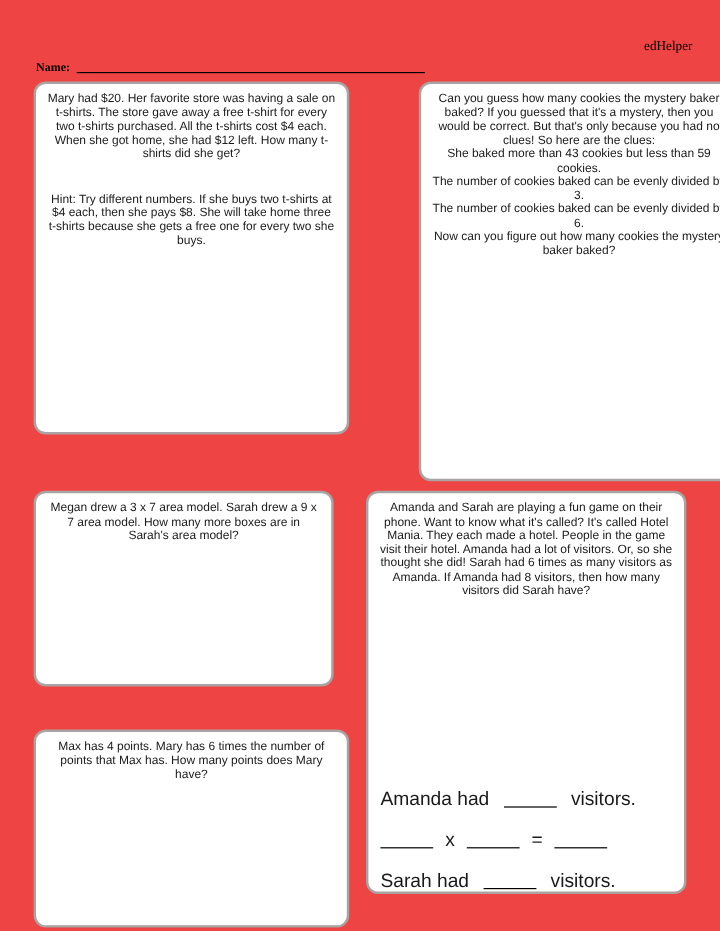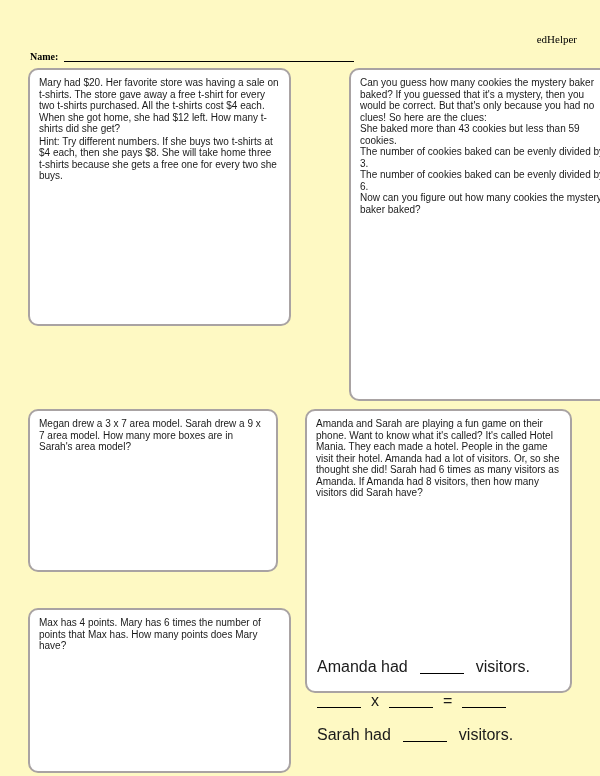--- a/index.html
+++ b/index.html
@@ -1,23 +1,24 @@
 <!DOCTYPE html>
 <html><head>
 <meta charset="utf-8">
 <style>
   html, body { margin: 0; padding: 0; background: #ffffff; }
   .page {
     position: relative;
     width: 600px;
     height: 776px;
-    background: #fef9c3;
+    background: #ef4444;
     font-family: "Liberation Sans", sans-serif;
     color: #1a1a1a;
     overflow: hidden;
+    text-align: center;
   }
   .brand {
     position: absolute;
     top: 33px;
     right: 23px;
     font-family: "Liberation Serif", serif;
     font-size: 11px;
     color: #000;
   }
   .name-row {
@@ -44,25 +45,25 @@
     position: absolute;
     box-sizing: border-box;
     border: 2px solid #a9a3a3;
     border-radius: 10px;
     padding: 7px 9px;
     font-size: 10px;
     line-height: 11.5px;
     background: #ffffff;
   }
   .box p { margin: 0; }
-  .box p.gap-before { margin-top: 1px; }
-  .box1 { left: 28px;  top: 68px;  width: 263px; height: 258px; }
+  .box p.gap-before { margin-top: 26px; }
+  .box1 { left: 28px;  top: 68px;  width: 263px; height: 294px; }
   .box2 { left: 305px; top: 68px;  width: 267px; height: 333px; margin-left: 44px; }
   .box3 { left: 28px;  top: 409px; width: 250px; height: 163px; }
-  .box4 { left: 305px; top: 409px; width: 267px; height: 284px; }
+  .box4 { left: 305px; top: 409px; width: 267px; height: 336px; }
   .box5 { left: 28px;  top: 608px; width: 263px; height: 165px; }
   .answer-row {
     position: absolute;
     left: 10px;
     white-space: nowrap;
     font-size: 16px;
   }
   .row-amanda { top: 250px; }
   .row-equation { top: 284px; }
   .row-sarah { top: 318px; }

